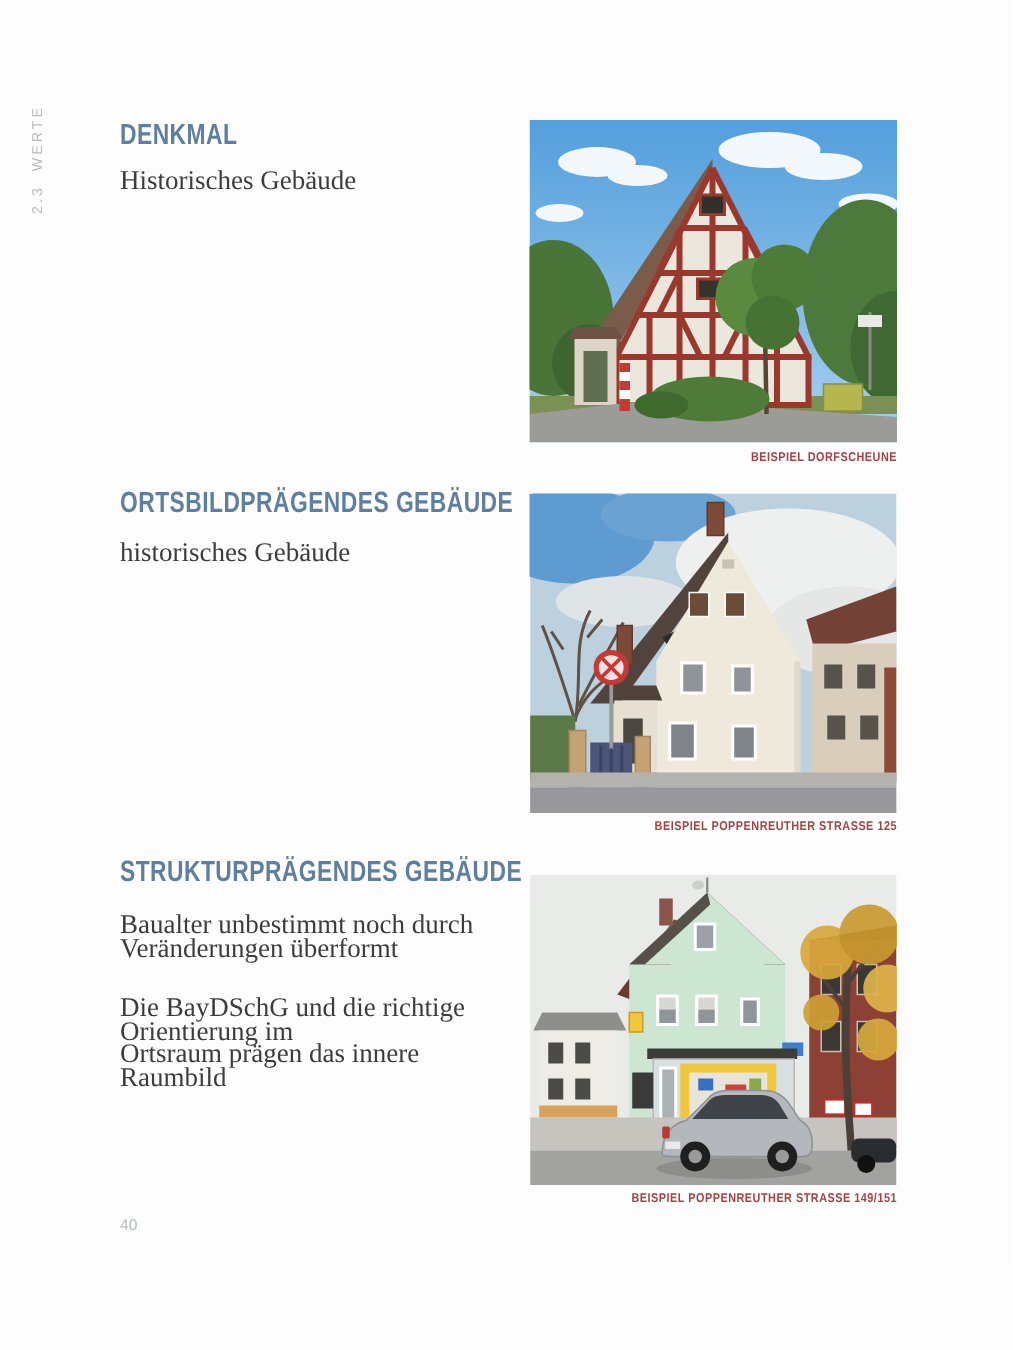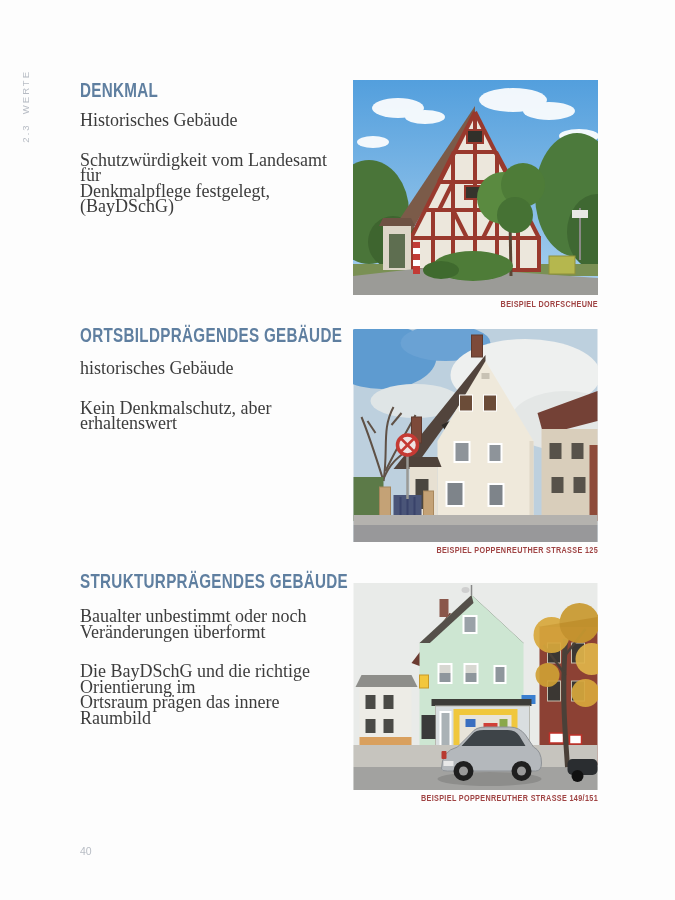--- a/index.html
+++ b/index.html
@@ -39,37 +39,35 @@
   .photo svg{display:block;}
   .caption{
     position:absolute;left:353px;width:245px;text-align:right;
     font-family:"Liberation Sans",sans-serif;
     font-weight:700;font-size:8.5px;letter-spacing:.4px;
     color:var(--caption);
     transform:scaleX(.85);transform-origin:100% 50%;
     white-space:nowrap;
   }
   .page-number{
-    position:absolute;left:80px;top:845px;
+    position:absolute;left:80px;top:811px;
     font-family:"Liberation Sans",sans-serif;
     font-size:10.5px;color:var(--muted);
   }
 </style>
 </head>
 <body>
 
 <div class="page">
 
   <div class="side-label">2.3  WERTE</div>
 
   <h2 class="heading" style="top:81px">DENKMAL</h2>
   <div class="body" style="top:113px">
     <p>Historisches Gebäude</p>
-    <p>Schutzwürdigkeit vom Landesamt für
-Denkmalpflege festgelegt, (BayDSchG)</p>
   </div>
 
   <figure class="photo" style="top:80px">
     <svg width="245" height="215" viewBox="0 0 245 215">
       <defs>
         <linearGradient id="sky1" x1="0" y1="0" x2="0" y2="1">
           <stop offset="0" stop-color="#539fdd"></stop>
             <stop offset="1" stop-color="#a9d0ee"></stop>
         </linearGradient>
       </defs>
@@ -143,21 +141,20 @@
         <line x1="227" y1="128" x2="227" y2="180" stroke="#8a8a86" stroke-width="2"></line>
         <rect x="219" y="130" width="16" height="8" fill="#e8e8e4"></rect>
       </g>
     </svg>
   </figure>
   <div class="caption" style="top:299px">BEISPIEL DORFSCHEUNE</div>
 
   <h2 class="heading" style="top:326px">ORTSBILDPRÄGENDES GEBÄUDE</h2>
   <div class="body" style="top:361px">
     <p>historisches Gebäude</p>
-    <p>Kein Denkmalschutz, aber erhaltenswert</p>
   </div>
 
   <figure class="photo" style="top:329px">
     <svg width="245" height="213" viewBox="0 0 244 213">
       <rect x="0" y="0" width="244" height="213" fill="#bdd0de"></rect>
       <g>
         <ellipse cx="28" cy="28" rx="55" ry="32" fill="#5e9bd0"></ellipse>
         <ellipse cx="92" cy="14" rx="45" ry="18" fill="#6aa2d4"></ellipse>
       </g>
       <g fill="#eef0ef">
@@ -227,21 +224,21 @@
         <line x1="61" y1="109" x2="47" y2="123" stroke="#c53a34" stroke-width="2.5"></line>
       </g>
       <rect x="0" y="186" width="244" height="10" fill="#b4b2ae"></rect>
       <rect x="0" y="196" width="244" height="17" fill="#98989a"></rect>
     </svg>
   </figure>
   <div class="caption" style="top:545px">BEISPIEL POPPENREUTHER STRASSE 125</div>
 
   <h2 class="heading" style="top:572px">STRUKTURPRÄGENDES GEBÄUDE</h2>
   <div class="body" style="top:609px">
-    <p>Baualter unbestimmt oder noch
+    <p>Baualter unbestimmt noch durch
 Veränderungen überformt</p>
     <p>Die BayDSchG und die richtige Orientierung im
 Ortsraum prägen das innere Raumbild</p>
   </div>
 
   <figure class="photo" style="top:583px">
     <svg width="245" height="207" viewBox="0 0 244 207">
       <rect x="0" y="0" width="244" height="207" fill="#e9ebe9"></rect>
       <g>
         <polygon points="2,104 64,104 58,92 8,92" fill="#8e8e8a"></polygon>

